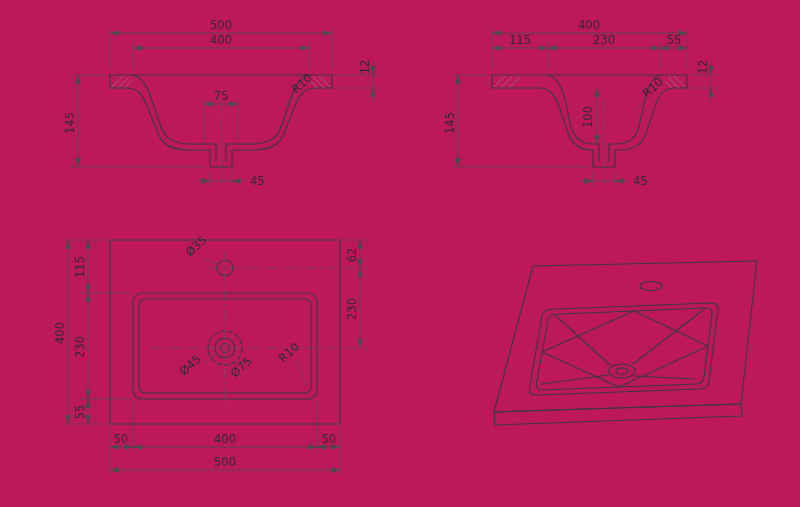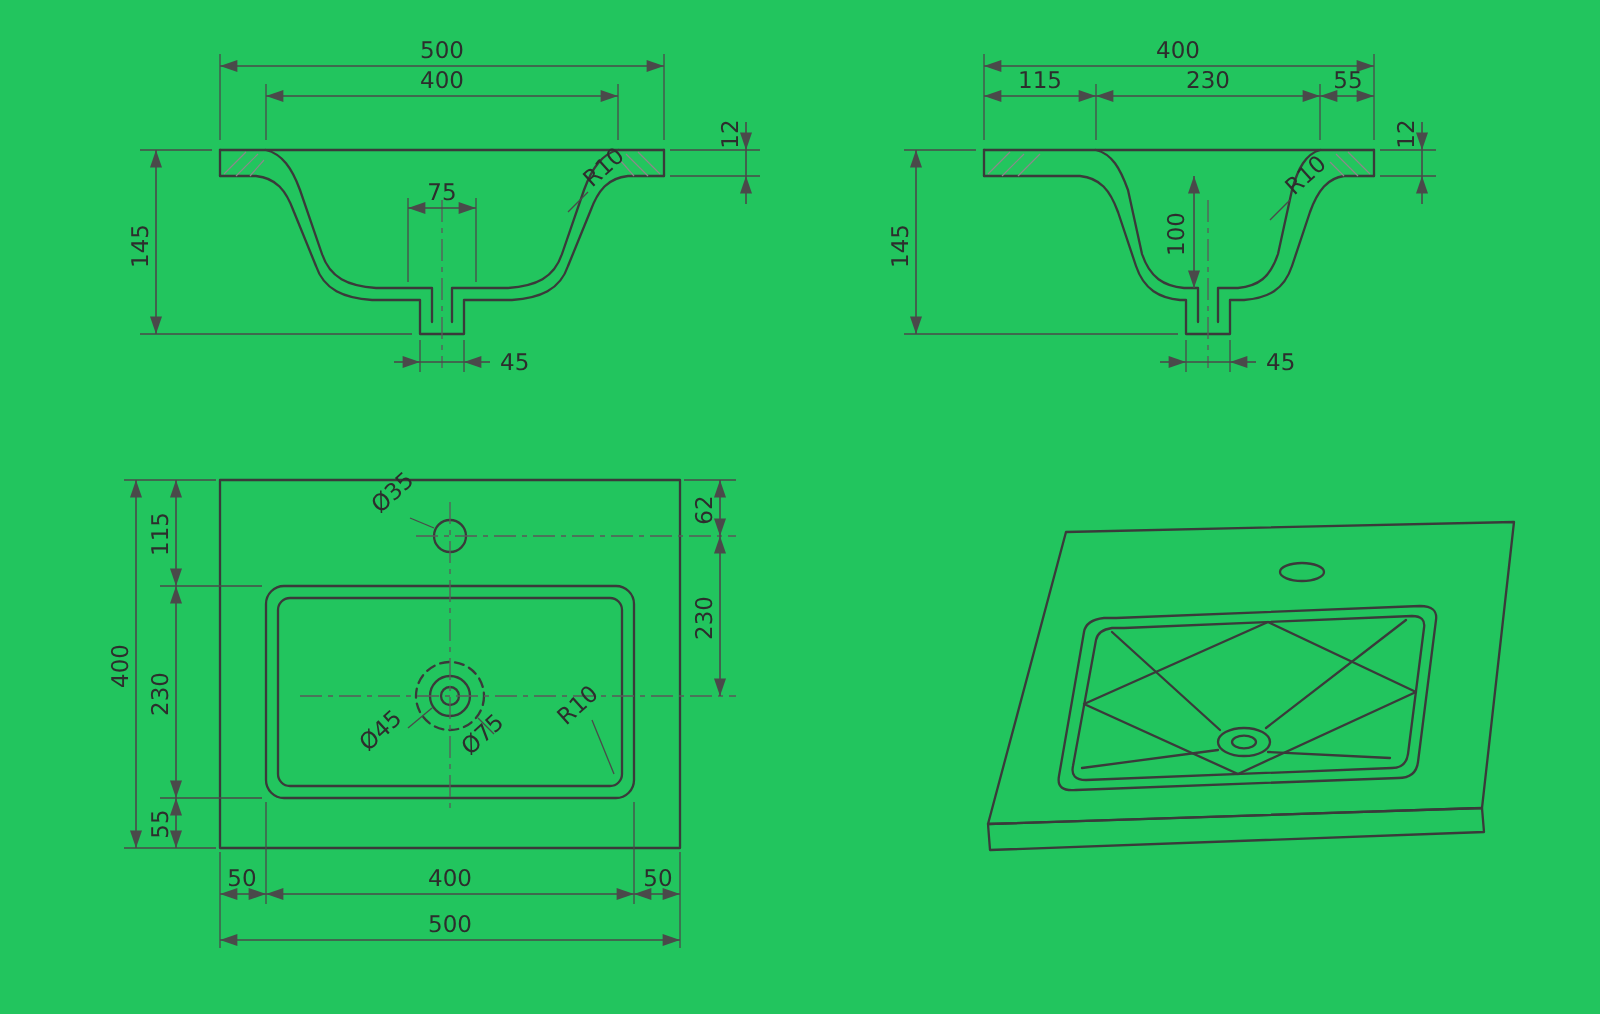--- a/index.html
+++ b/index.html
@@ -1,16 +1,16 @@
 <!DOCTYPE html>
 <html><head>
 <meta charset="utf-8">
 <style>
   html,body{margin:0;padding:0;background:#ffffff;}
-  .canvas{width:800px;height:507px;background:#22c55e;position:relative;overflow:hidden;
+  .canvas{width:800px;height:507px;background:#be185d;position:relative;overflow:hidden;
           font-family:"DejaVu Sans", sans-serif;}
   svg{display:block;}
   .o{stroke:#3a3a3a;stroke-width:1.15;fill:none;stroke-linecap:round;stroke-linejoin:round;}
   .d{stroke:#4a4a4a;stroke-width:.8;fill:none;}
   .e{stroke:#4a4a4a;stroke-width:.65;fill:none;}
   .h{stroke:#8a8a8a;stroke-width:.6;fill:none;}
   .cl{stroke:#5a5a5a;stroke-width:.65;fill:none;stroke-dasharray:11 3 2.5 3;}
   .dash{stroke-dasharray:4.5 3;}
   .t{font-size:11.5px;fill:#2d2d2d;}
   .tm{text-anchor:middle;}

